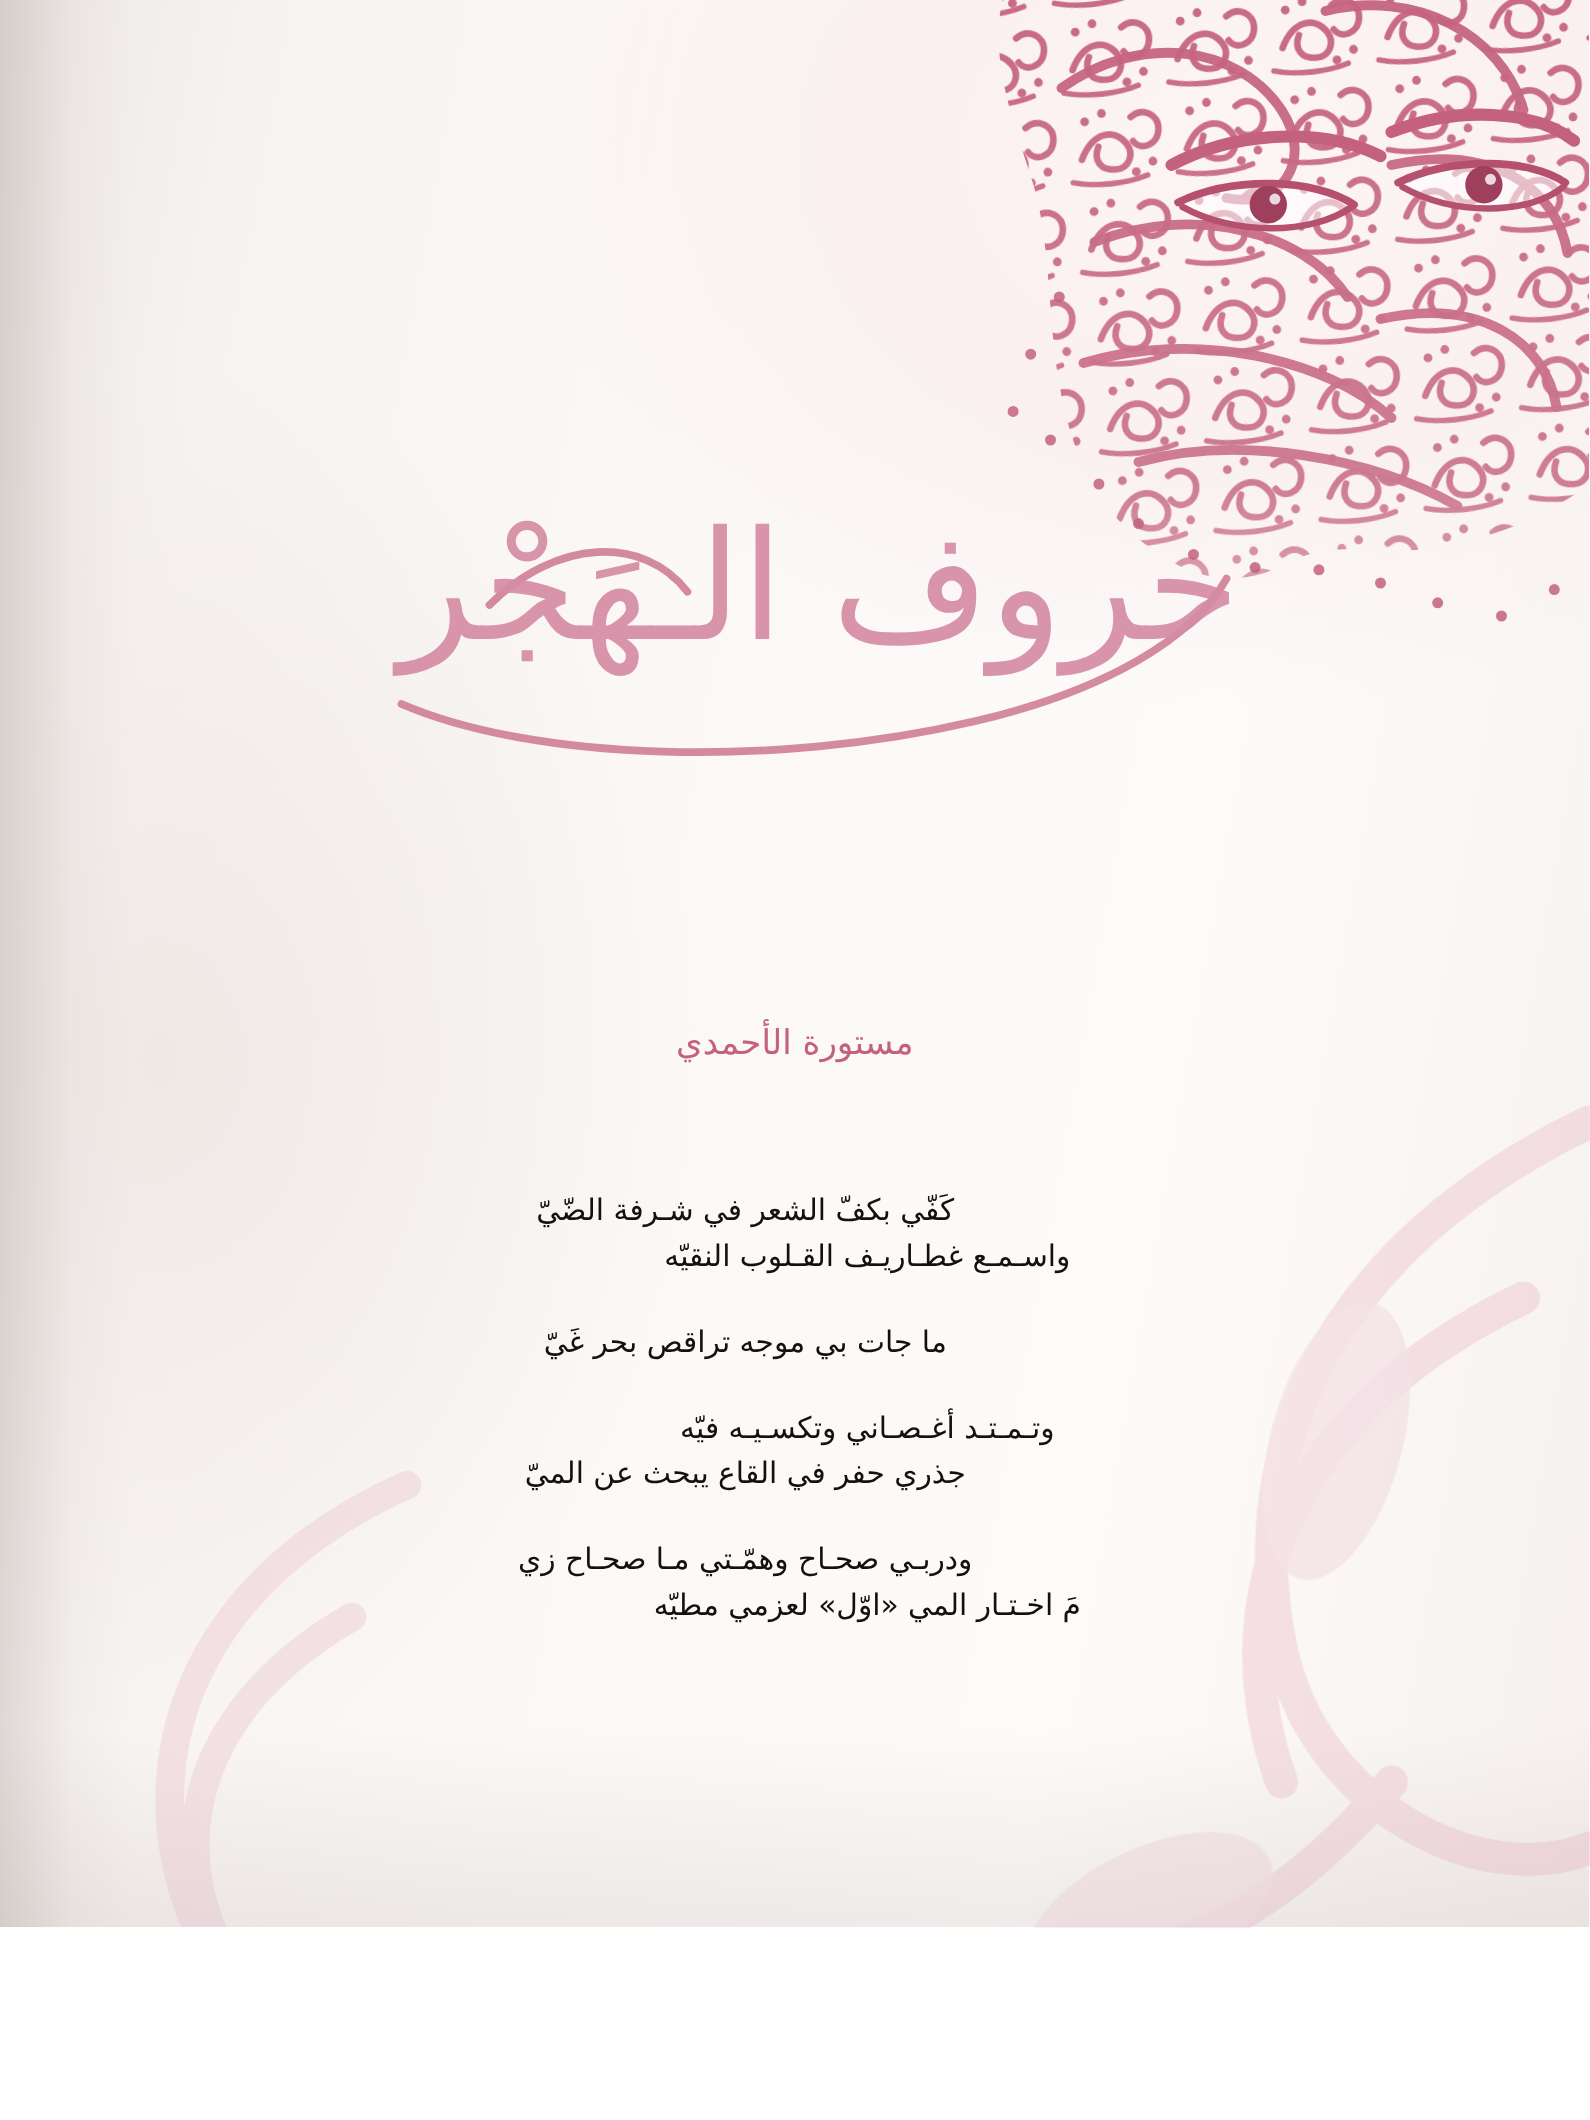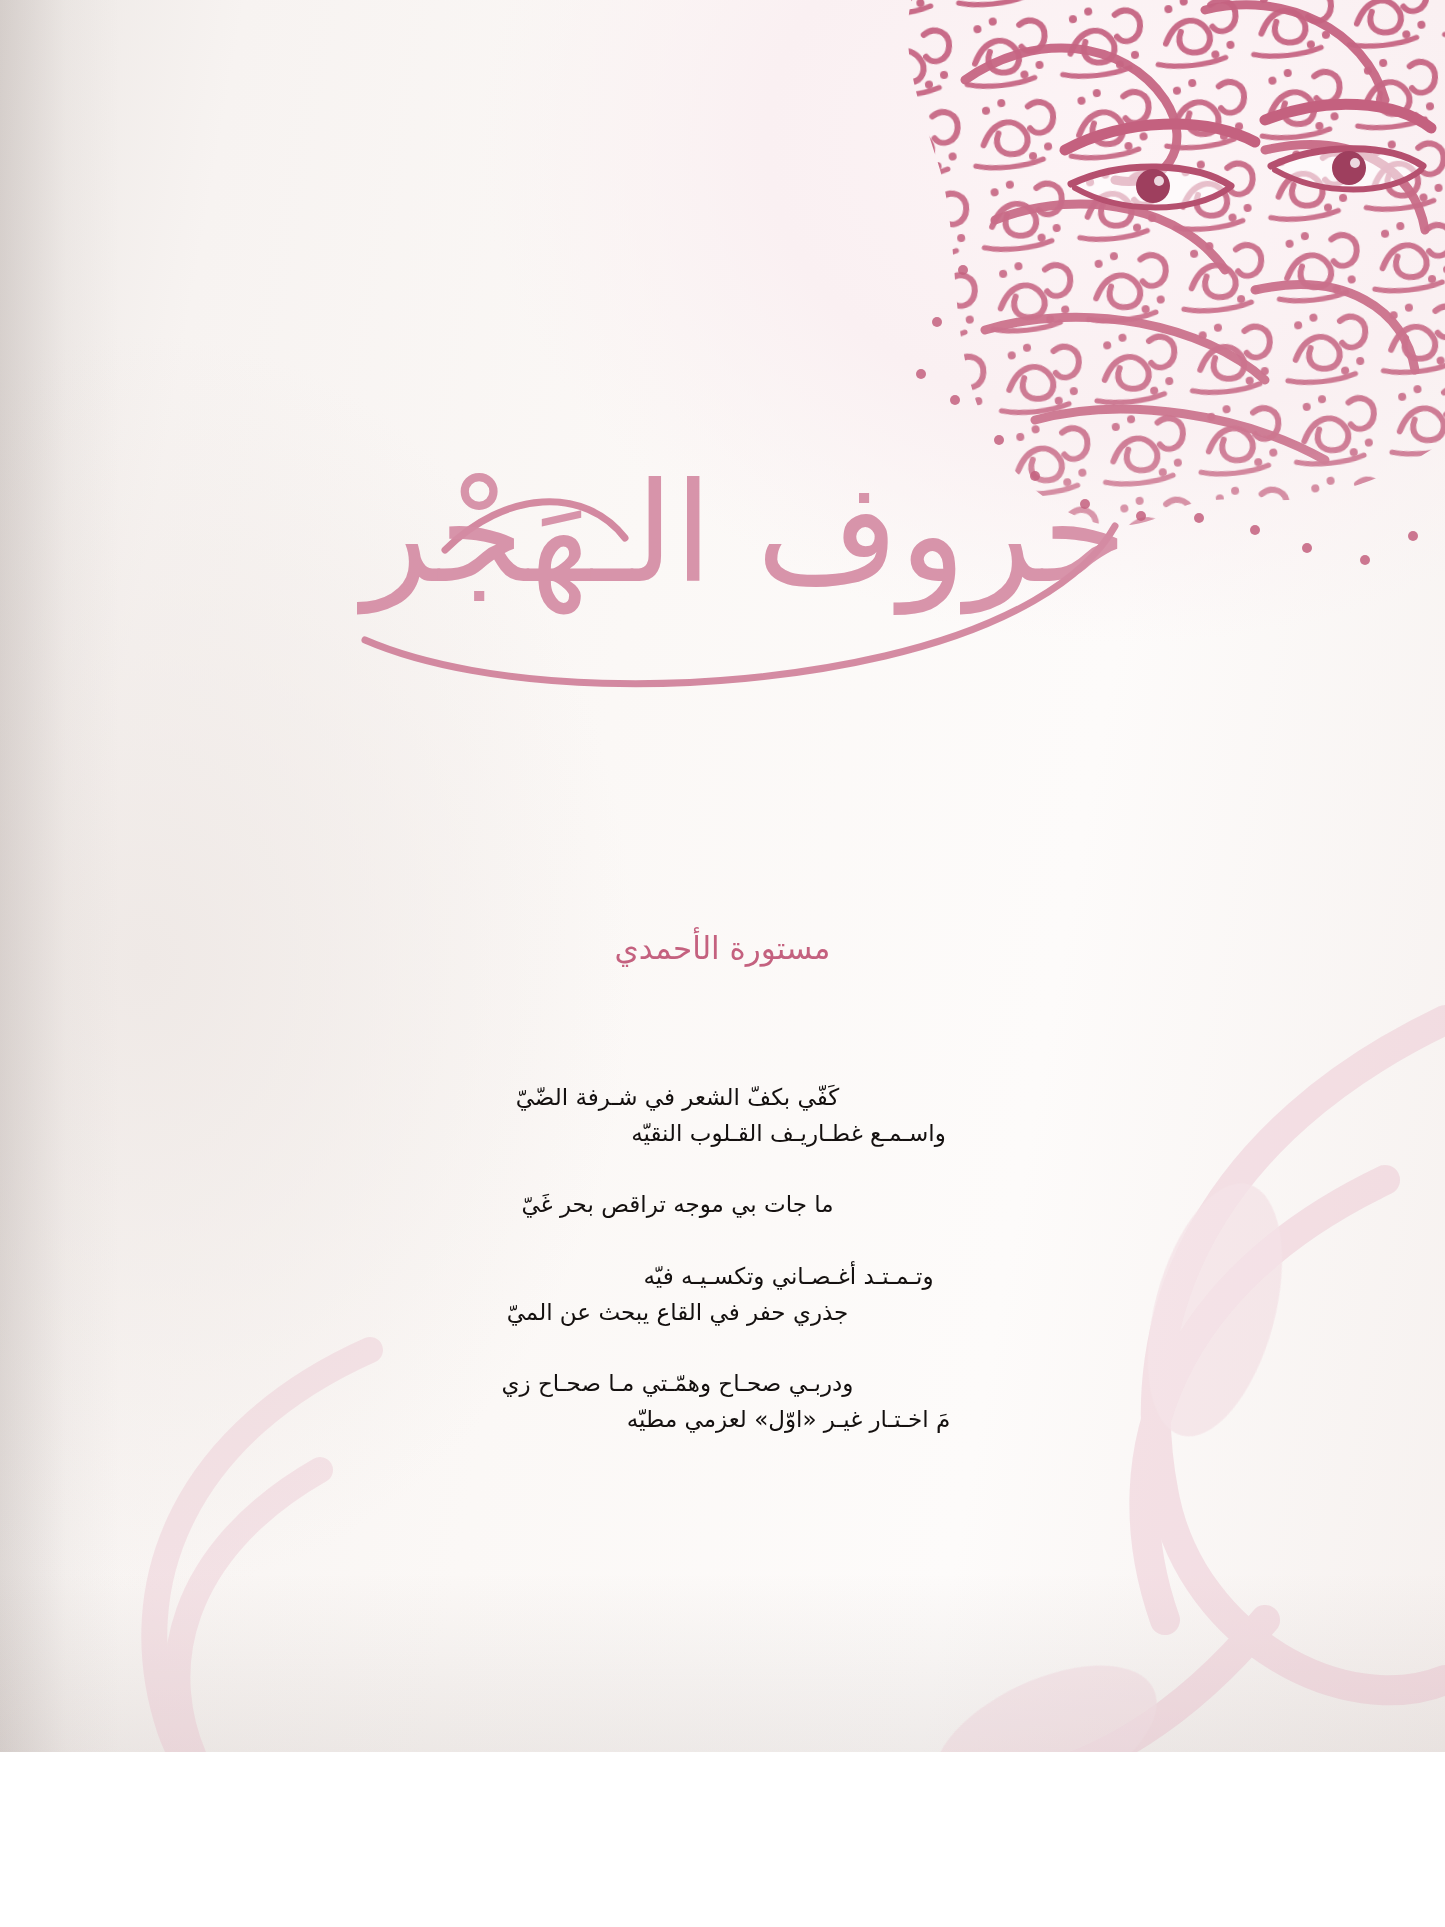--- a/index.html
+++ b/index.html
@@ -107,21 +107,21 @@
     right: 0;
     left: 0;
     direction: rtl;
     color: #14100f;
     font-family: "DejaVu Sans", sans-serif;
   }
   .stanza {
     margin-bottom: 36px;
   }
   .line {
-    font-size: 23px;
+    font-size: 27px;
     line-height: 1.55;
     white-space: nowrap;
   }
   .line-a {
     text-align: center;
     padding-right: 90px;
   }
   .line-b {
     text-align: center;
     padding-left: 120px;
@@ -258,17 +258,17 @@
       <div class="line line-a">ما جات بي موجه تراقص بحر غَيّ</div>
     </div>
 
     <div class="stanza">
       <div class="line line-b">وتـمـتـد أغـصـاني وتكسـيـه فيّه</div>
       <div class="line line-a">جذري حفر في القاع يبحث عن الميّ</div>
     </div>
 
     <div class="stanza">
       <div class="line line-a">ودربـي صحـاح وهمّـتي مـا صحـاح زي</div>
-      <div class="line line-b">مَ اخـتـار غيـر «اوّل» لعزمي مطيّه</div>
+      <div class="line line-b">مَ اخـتـار المي «اوّل» لعزمي مطيّه</div>
     </div>
 
   </div>
 </div>
 
 </body></html>

